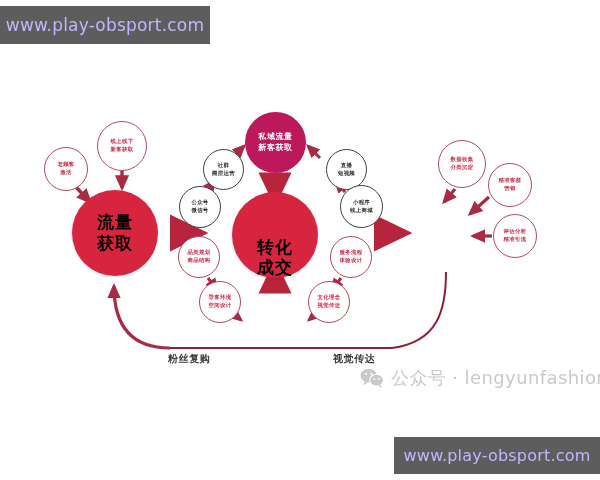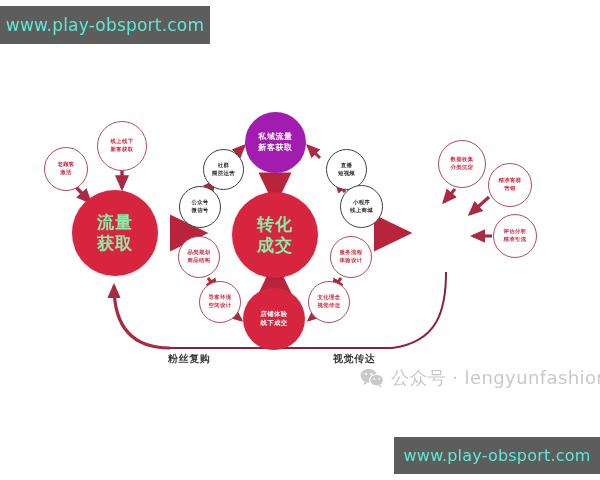--- a/index.html
+++ b/index.html
@@ -16,21 +16,21 @@
     width: 600px;
     height: 480px;
     background: #ffffff;
     overflow: hidden;
   }
 
   
   .watermark-bar {
     position: absolute;
     background: #5d5d5d;
-    color: #5eead4;
+    color: #c4b5fd;
     font-family: "DejaVu Sans", "Liberation Sans", sans-serif;
     display: flex;
     align-items: center;
     justify-content: center;
     letter-spacing: 0.2px;
     white-space: nowrap;
   }
   #wm-top {
     left: 0px;
     top: 6px;
@@ -83,30 +83,30 @@
     justify-content: center;
     text-align: center;
     box-sizing: border-box;
     line-height: 1.18;
   }
   .node .ln { display: block; white-space: nowrap; }
 
   
   .node.hub {
     background: #d8253f;
-    color: #86efac;
+    color: #000000;
     font-weight: bold;
     font-size: 17px;
     letter-spacing: 1px;
     line-height: 1.22;
     box-shadow: 0 1px 3px rgba(0,0,0,0.12);
   }
   
   .node.hub-dark {
-    background: #a21caf;
+    background: #be185d;
     color: #ffffff;
     font-weight: bold;
     font-size: 8px;
     letter-spacing: 0.6px;
     line-height: 1.35;
   }
   
   .node.sat {
     background: #ffffff;
     border: 1.3px solid #b34a5e;
@@ -256,39 +256,35 @@
   <div class="node sat-dark" style="left:326px; top:149px; width:41px; height:41px;">
     <span class="ln">直播</span>
     <span class="ln">短视频</span>
   </div>
 
   <div class="node sat-dark" style="left:340px; top:185px; width:43px; height:43px;">
     <span class="ln">小程序</span>
     <span class="ln">线上商城</span>
   </div>
 
-  <div class="node hub" style="left:232px; top:192px; width:86px; height:86px;">
+  <div class="node hub" style="left:232px; top:192px; width:86px; height:86px;justify-content:flex-end;">
     <span class="ln">转化</span>
     <span class="ln">成交</span>
   </div>
 
   <div class="node sat" style="left:178px; top:236px; width:42px; height:42px;">
     <span class="ln">品类规划</span>
     <span class="ln">商品结构</span>
   </div>
 
   <div class="node sat" style="left:199px; top:281px; width:42px; height:42px;">
     <span class="ln">导客环境</span>
     <span class="ln">空间设计</span>
   </div>
 
-  <div class="node sat-solid" style="left:243px; top:288px; width:62px; height:62px;">
-    <span class="ln">店铺体验</span>
-    <span class="ln">线下成交</span>
-  </div>
 
   <div class="node sat" style="left:308px; top:281px; width:42px; height:42px;">
     <span class="ln">文化理念</span>
     <span class="ln">视觉传达</span>
   </div>
 
   <div class="node sat" style="left:330px; top:236px; width:42px; height:42px;">
     <span class="ln">服务流程</span>
     <span class="ln">体验设计</span>
   </div>

